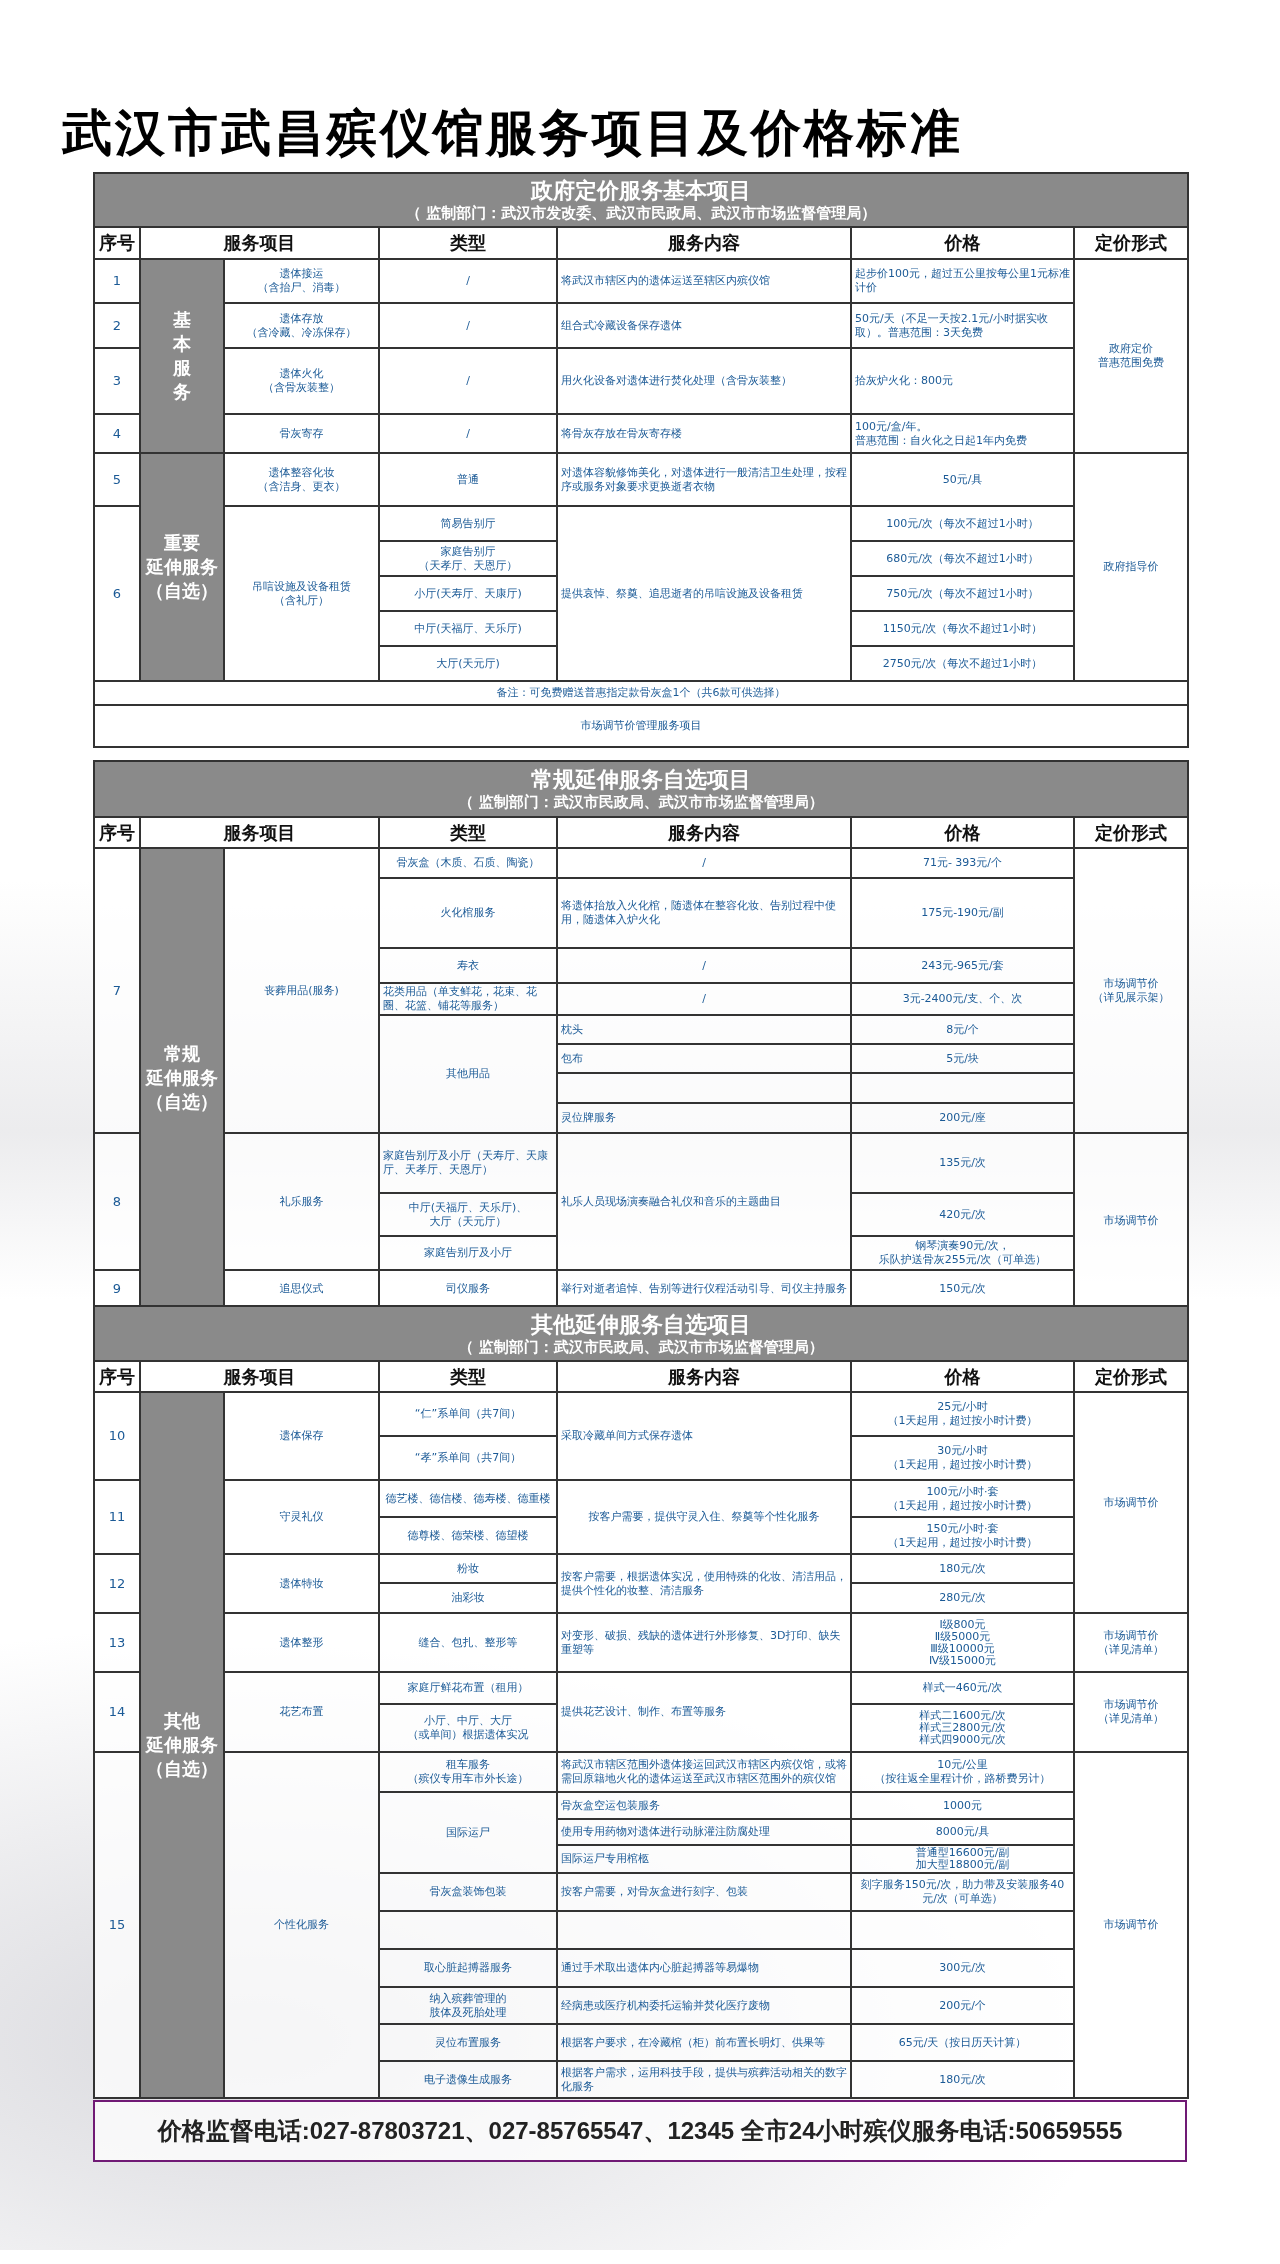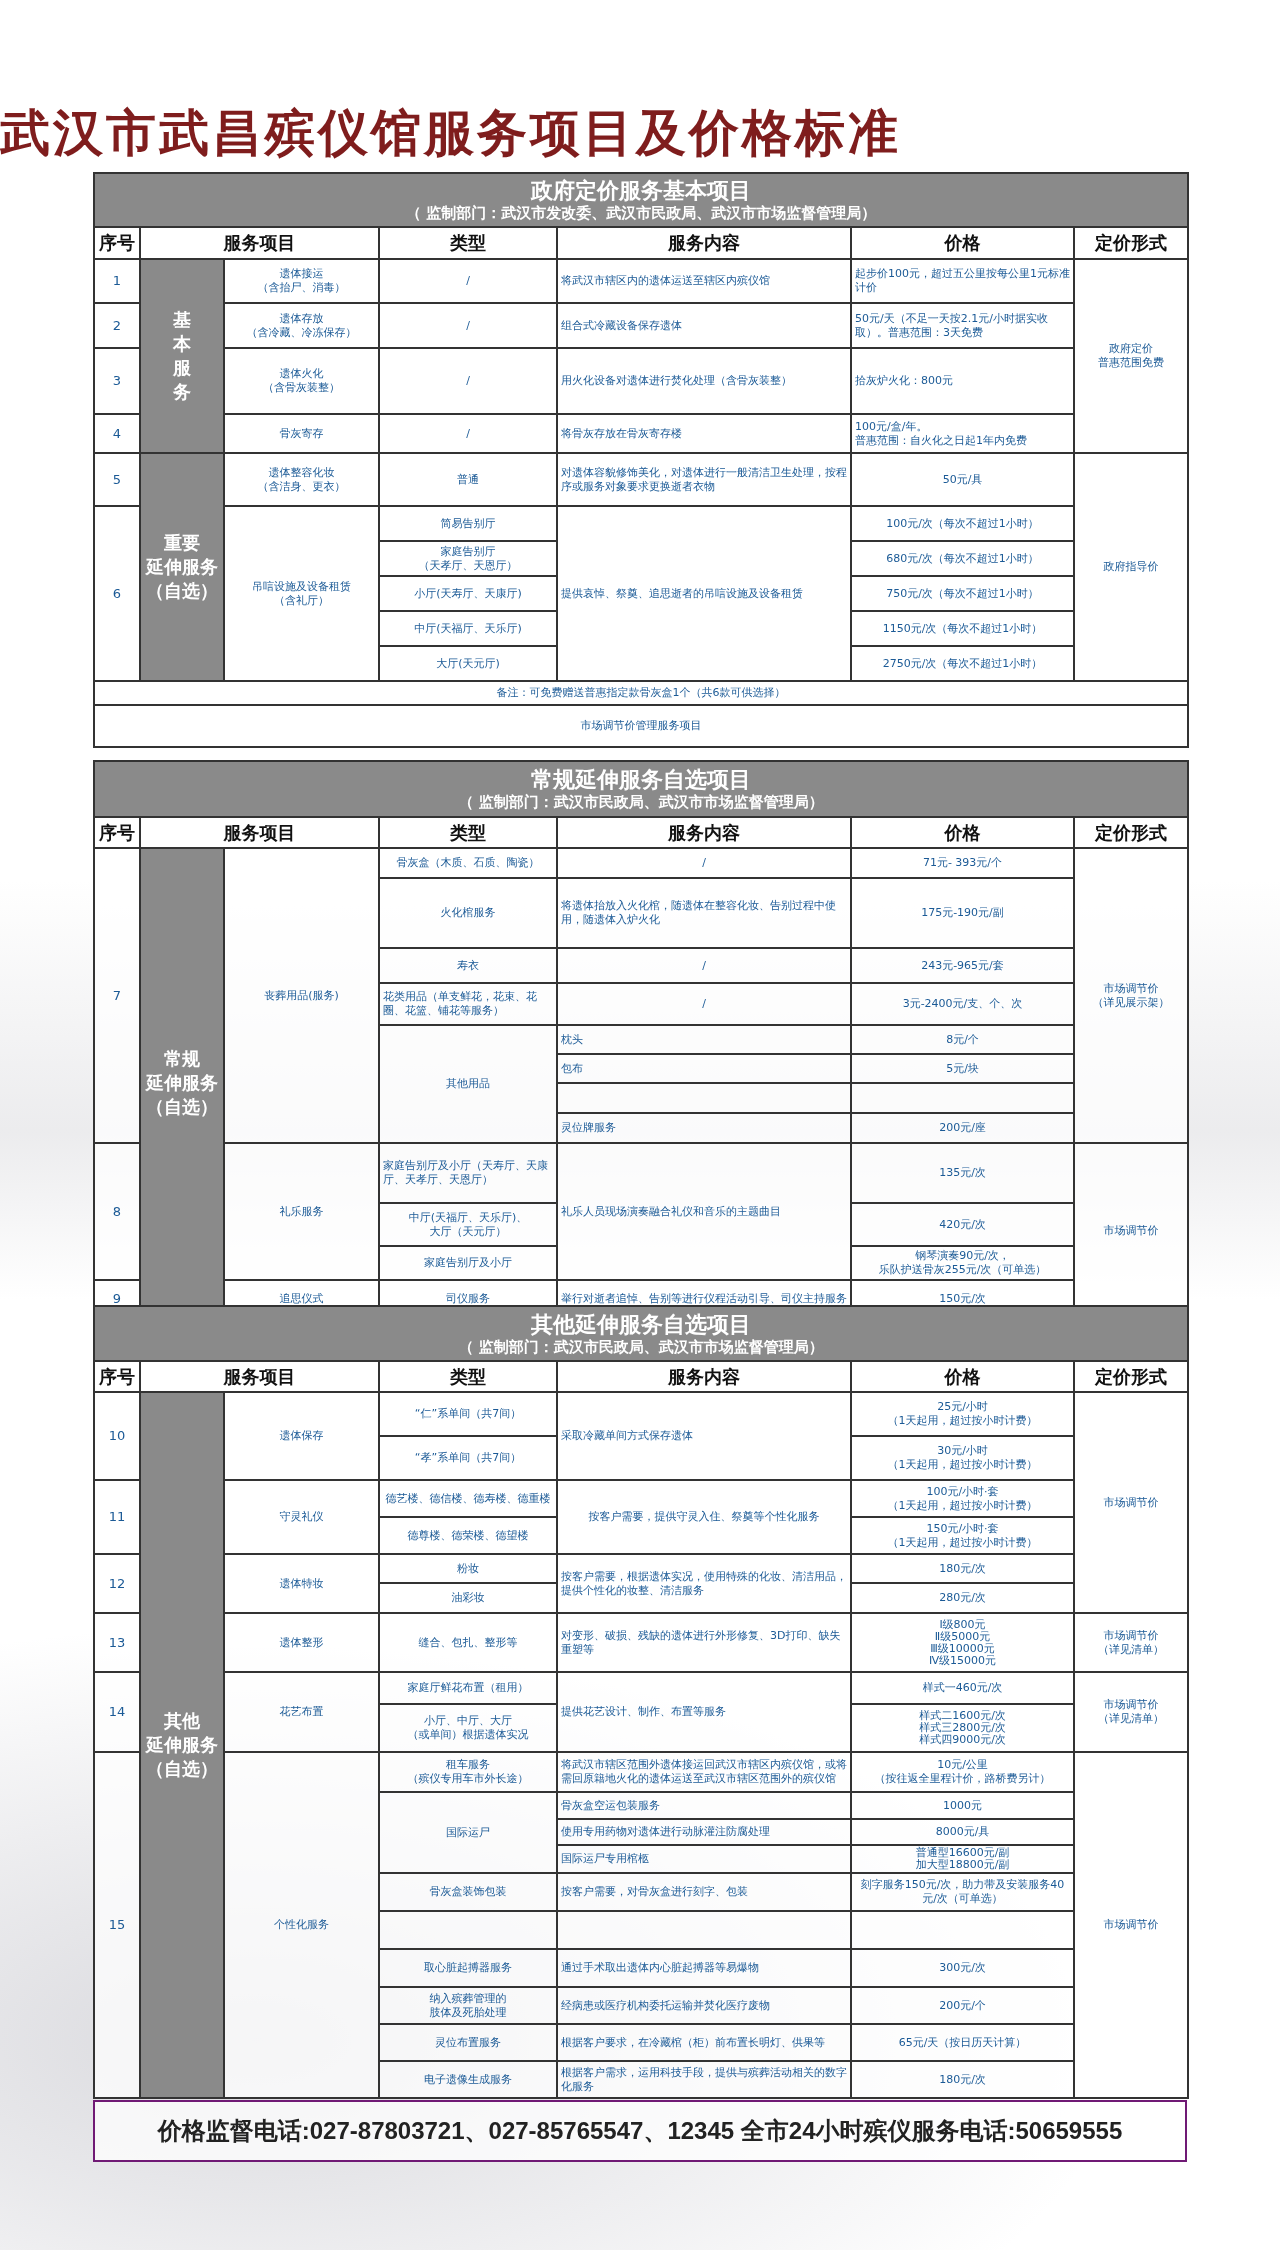--- a/index.html
+++ b/index.html
@@ -1,20 +1,20 @@
 <!DOCTYPE html>
 <html><head>
 <meta charset="utf-8">
 <style>
   html,body{margin:0;padding:0;}
   body{width:1280px;height:2264px;position:relative;background:#ffffff;font-family:"DejaVu Sans","Liberation Sans",sans-serif;overflow:hidden;}
   .bg-mountain{position:absolute;left:0;right:0;background:linear-gradient(180deg,rgba(255,255,255,0) 0%,rgba(200,200,205,0.35) 60%,rgba(255,255,255,0) 100%);pointer-events:none;}
   .bg-m1{top:880px;height:420px;}
   .bg-m2{top:1550px;height:700px;background:radial-gradient(ellipse at 20% 70%,rgba(170,170,180,0.45),rgba(255,255,255,0) 60%);}
-  .title{position:absolute;top:100px;left:0;width:1025px;color:#7f1d1d;font-size:50px;font-weight:bold;letter-spacing:3px;font-family:"Liberation Sans",sans-serif;}
+  .title{position:absolute;top:100px;left:0;width:1025px;text-align:center;color:#000000;font-size:50px;font-weight:bold;letter-spacing:3px;font-family:"Liberation Sans",sans-serif;}
   table.sec{position:absolute;left:93px;width:1094px;border-collapse:collapse;table-layout:fixed;}
   table.sec td{border:2px solid #333;text-align:center;vertical-align:middle;color:#1b5a96;font-size:11px;line-height:14px;padding:1px 3px;background:rgba(255,255,255,0.75);}
   table.sec td.left{text-align:left;}
   .sec-head td{background:#8a8a8a !important;color:#fff !important;border-bottom:2px solid #333;}
   .sec-head .h1{font-size:22px;font-weight:bold;line-height:26px;display:block;}
   .sec-head .h2{font-size:15px;font-weight:bold;line-height:18px;display:block;}
   .col-head td{color:#111 !important;font-size:18px !important;font-weight:bold;background:#fff !important;}
   td.cat{background:#8a8a8a !important;color:#fff !important;font-size:18px !important;font-weight:bold;line-height:24px !important;}
   td.num{font-size:13px !important;}
   .footer{position:absolute;left:93px;top:2100px;width:1090px;height:58px;border:2px solid #701a75;background:rgba(255,255,255,0.75);text-align:center;line-height:58px;font-size:24px;font-weight:bold;color:#222;font-family:"Liberation Sans",sans-serif;}
@@ -177,21 +177,21 @@
   <tr style="height:70px">
         <td>火化棺服务</td>
         <td class="left">将遗体抬放入火化棺，随遗体在整容化妆、告别过程中使用，随遗体入炉火化</td>
         <td>175元-190元/副</td>
       </tr>
   <tr style="height:35px">
         <td>寿衣</td>
         <td>/</td>
         <td>243元-965元/套</td>
       </tr>
-  <tr style="height:42px">
+  <tr style="height:32px">
         <td class="left">花类用品（单支鲜花，花束、花圈、花篮、铺花等服务）</td>
         <td>/</td>
         <td>3元-2400元/支、个、次</td>
       </tr>
   <tr style="height:29px">
     <td rowspan="4">其他用品</td>
     <td class="left">枕头</td>
         <td>8元/个</td>
   </tr>
   <tr style="height:29px">

